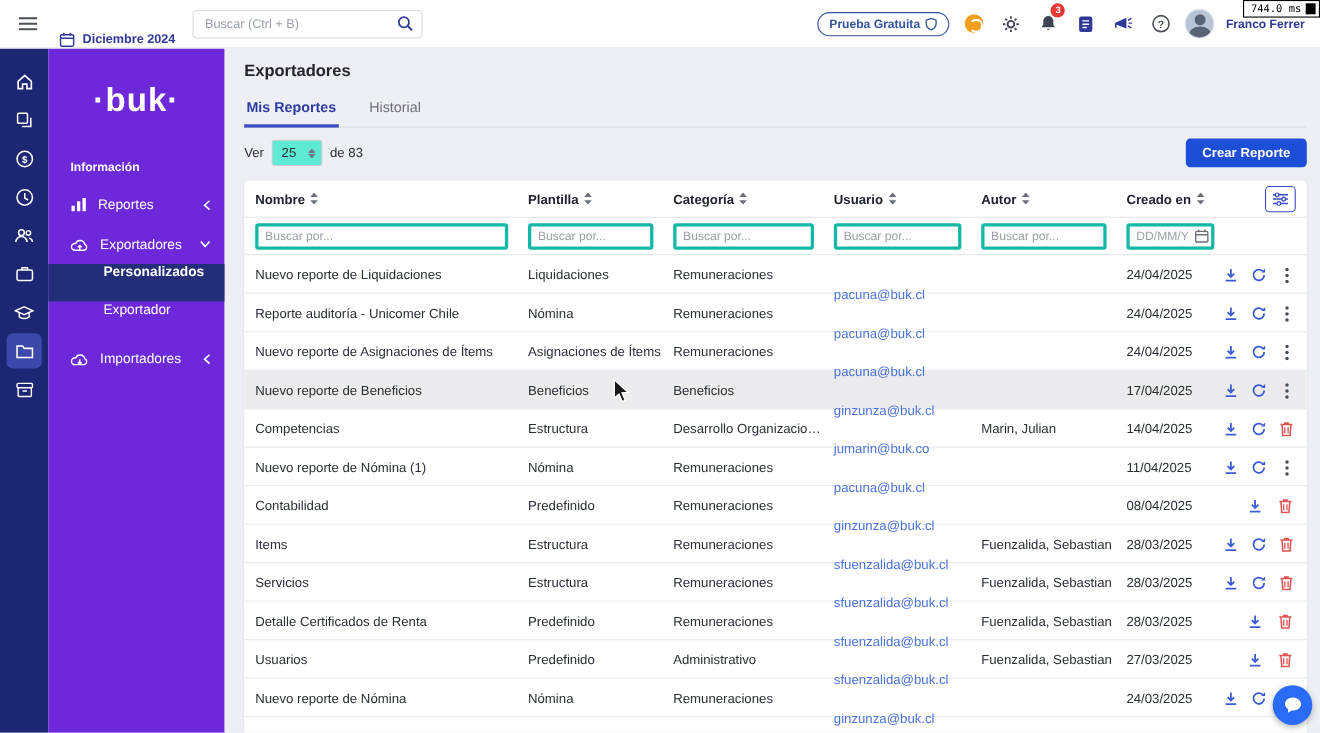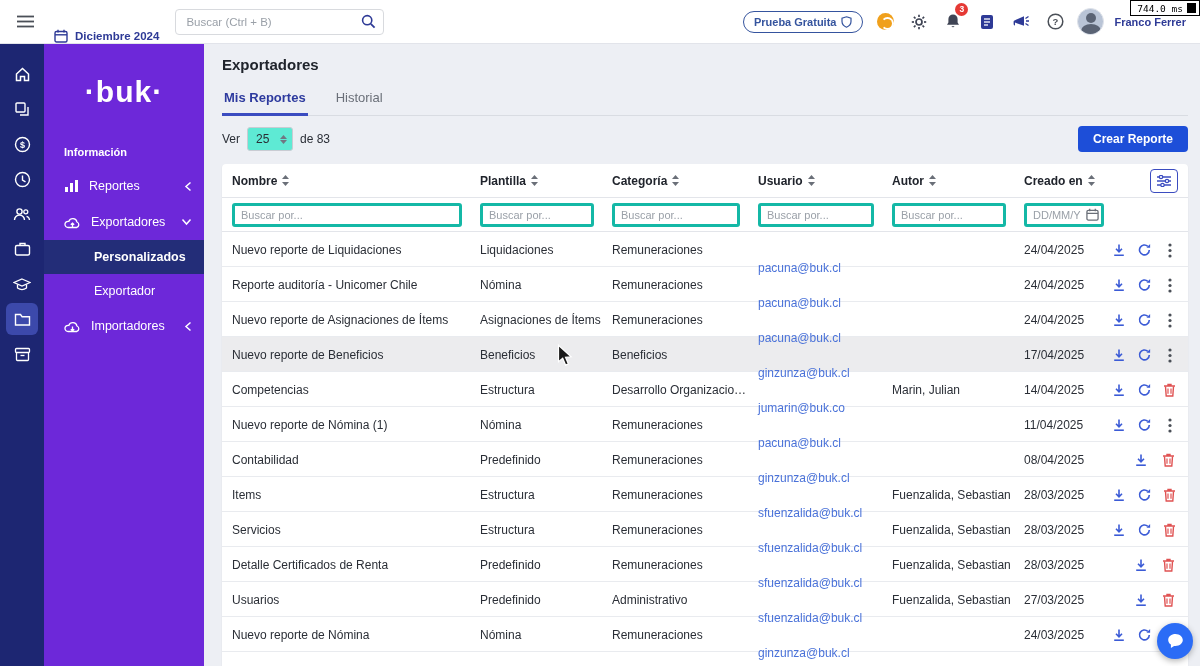--- a/index.html
+++ b/index.html
@@ -50,21 +50,21 @@
 
   
   .menu { position:absolute; top:44px; left:44px; bottom:0; width:160px; background:#6d28d9;
     color:#fff; z-index:6; }
   .logo { height:96px; display:flex; align-items:center; justify-content:center;
     font-size:30px; font-weight:bold; letter-spacing:1px; }
   .section-label { font-size:11px; font-weight:bold; padding:6px 0 10px 20px; }
   .menu-item { height:36px; display:flex; align-items:center; padding:0 12px 0 20px; gap:10px;
     font-size:12.5px; cursor:pointer; }
   .menu-item .chev { margin-left:auto; }
-  .sub-item { height:34px; display:flex; align-items:center; padding-left:50px; font-size:12.5px; cursor:pointer; }
+  .sub-item { height:34px; display:flex; padding-left:50px; font-size:12.5px; cursor:pointer; }
   .sub-item.active { background:#232d78; font-weight:bold; }
 
   
   .main { position:absolute; top:44px; left:204px; right:0; bottom:0; overflow:hidden;
     padding:12px 12px 0 18px; }
   .page-title { font-size:15px; font-weight:bold; color:#20242c; }
   .tabs { display:flex; gap:26px; margin-top:10px; border-bottom:1px solid #d9dce2; }
   .tab { font-size:13px; padding:7px 2px 8px; color:#6a6f78; cursor:pointer; }
   .tab.active { color:#2d3a9e; font-weight:bold; border-bottom:3px solid #3b4cc0; margin-bottom:-1px; }
   .controls { display:flex; align-items:center; gap:7px; margin-top:10px; font-size:12px; }

